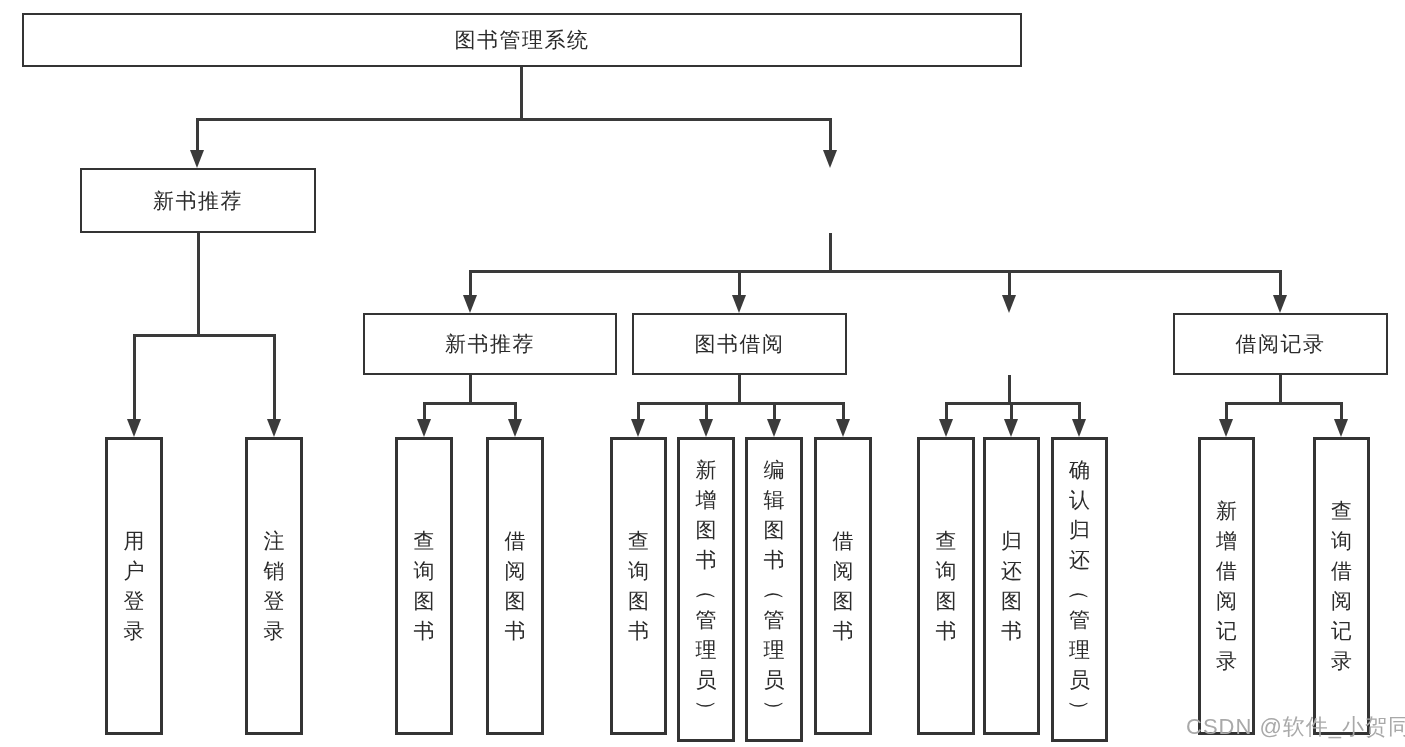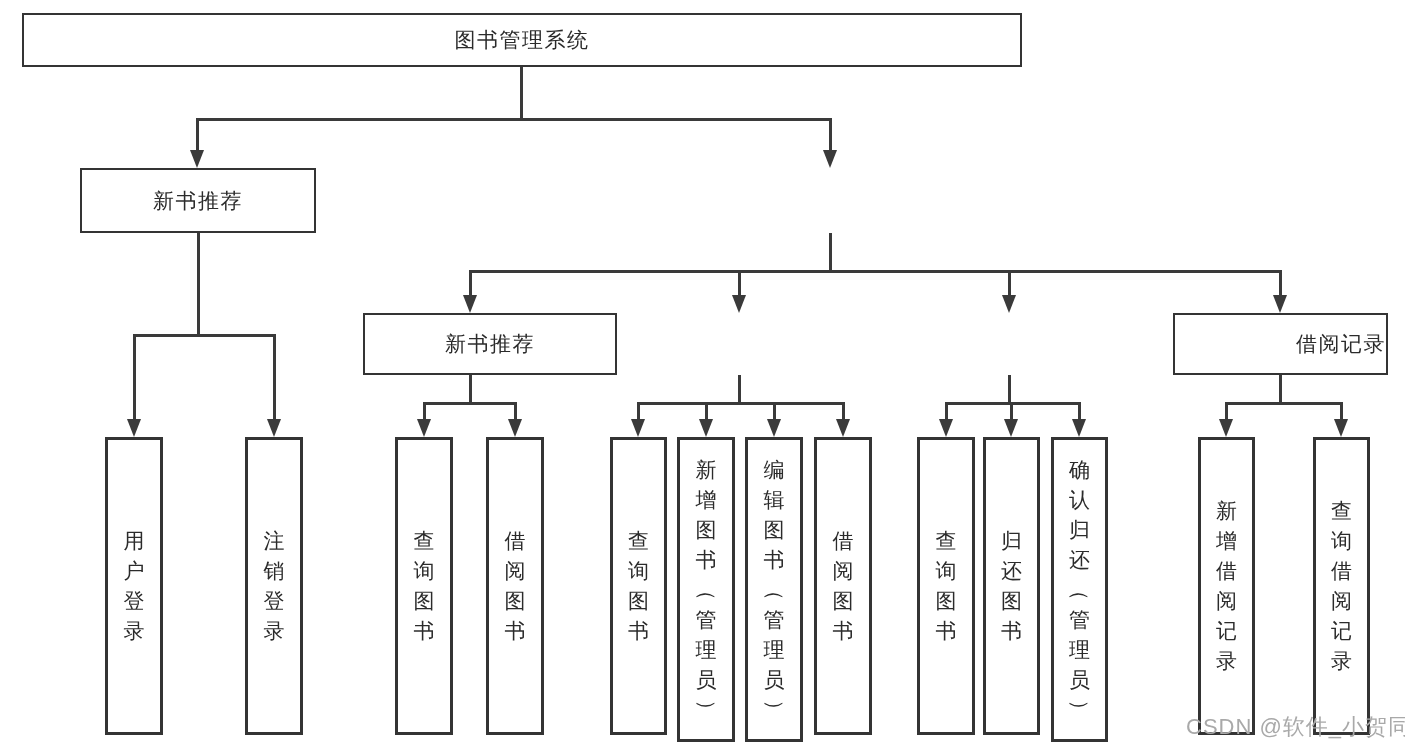--- a/index.html
+++ b/index.html
@@ -43,23 +43,26 @@
 
   <div class="box lvl" style="left:80px;top:168px;width:236px;height:65px;">
     <span>新书推荐</span>
   </div>
 
 
   <div class="box lvl" style="left:363px;top:313px;width:254px;height:62px;">
     <span>新书推荐</span>
   </div>
 
-
-
-  <div class="box lvl" style="left:1173px;top:313px;width:215px;height:62px;justify-content:flex-end;">
+  <div class="box lvl" style="left:632px;top:313px;width:215px;height:62px;">
+    <span>图书借阅</span>
+  </div>
+
+
+  <div class="box lvl" style="left:1173px;top:313px;width:215px;height:62px;">
     <span>借阅记录</span>
   </div>
 
   <div class="box leaf" style="left:105px;top:437px;width:58px;height:298px;">
       <span class="vchar">用</span>
       <span class="vchar">户</span>
       <span class="vchar">登</span>
       <span class="vchar">录</span>
     </div>
   <div class="box leaf" style="left:245px;top:437px;width:58px;height:298px;">

